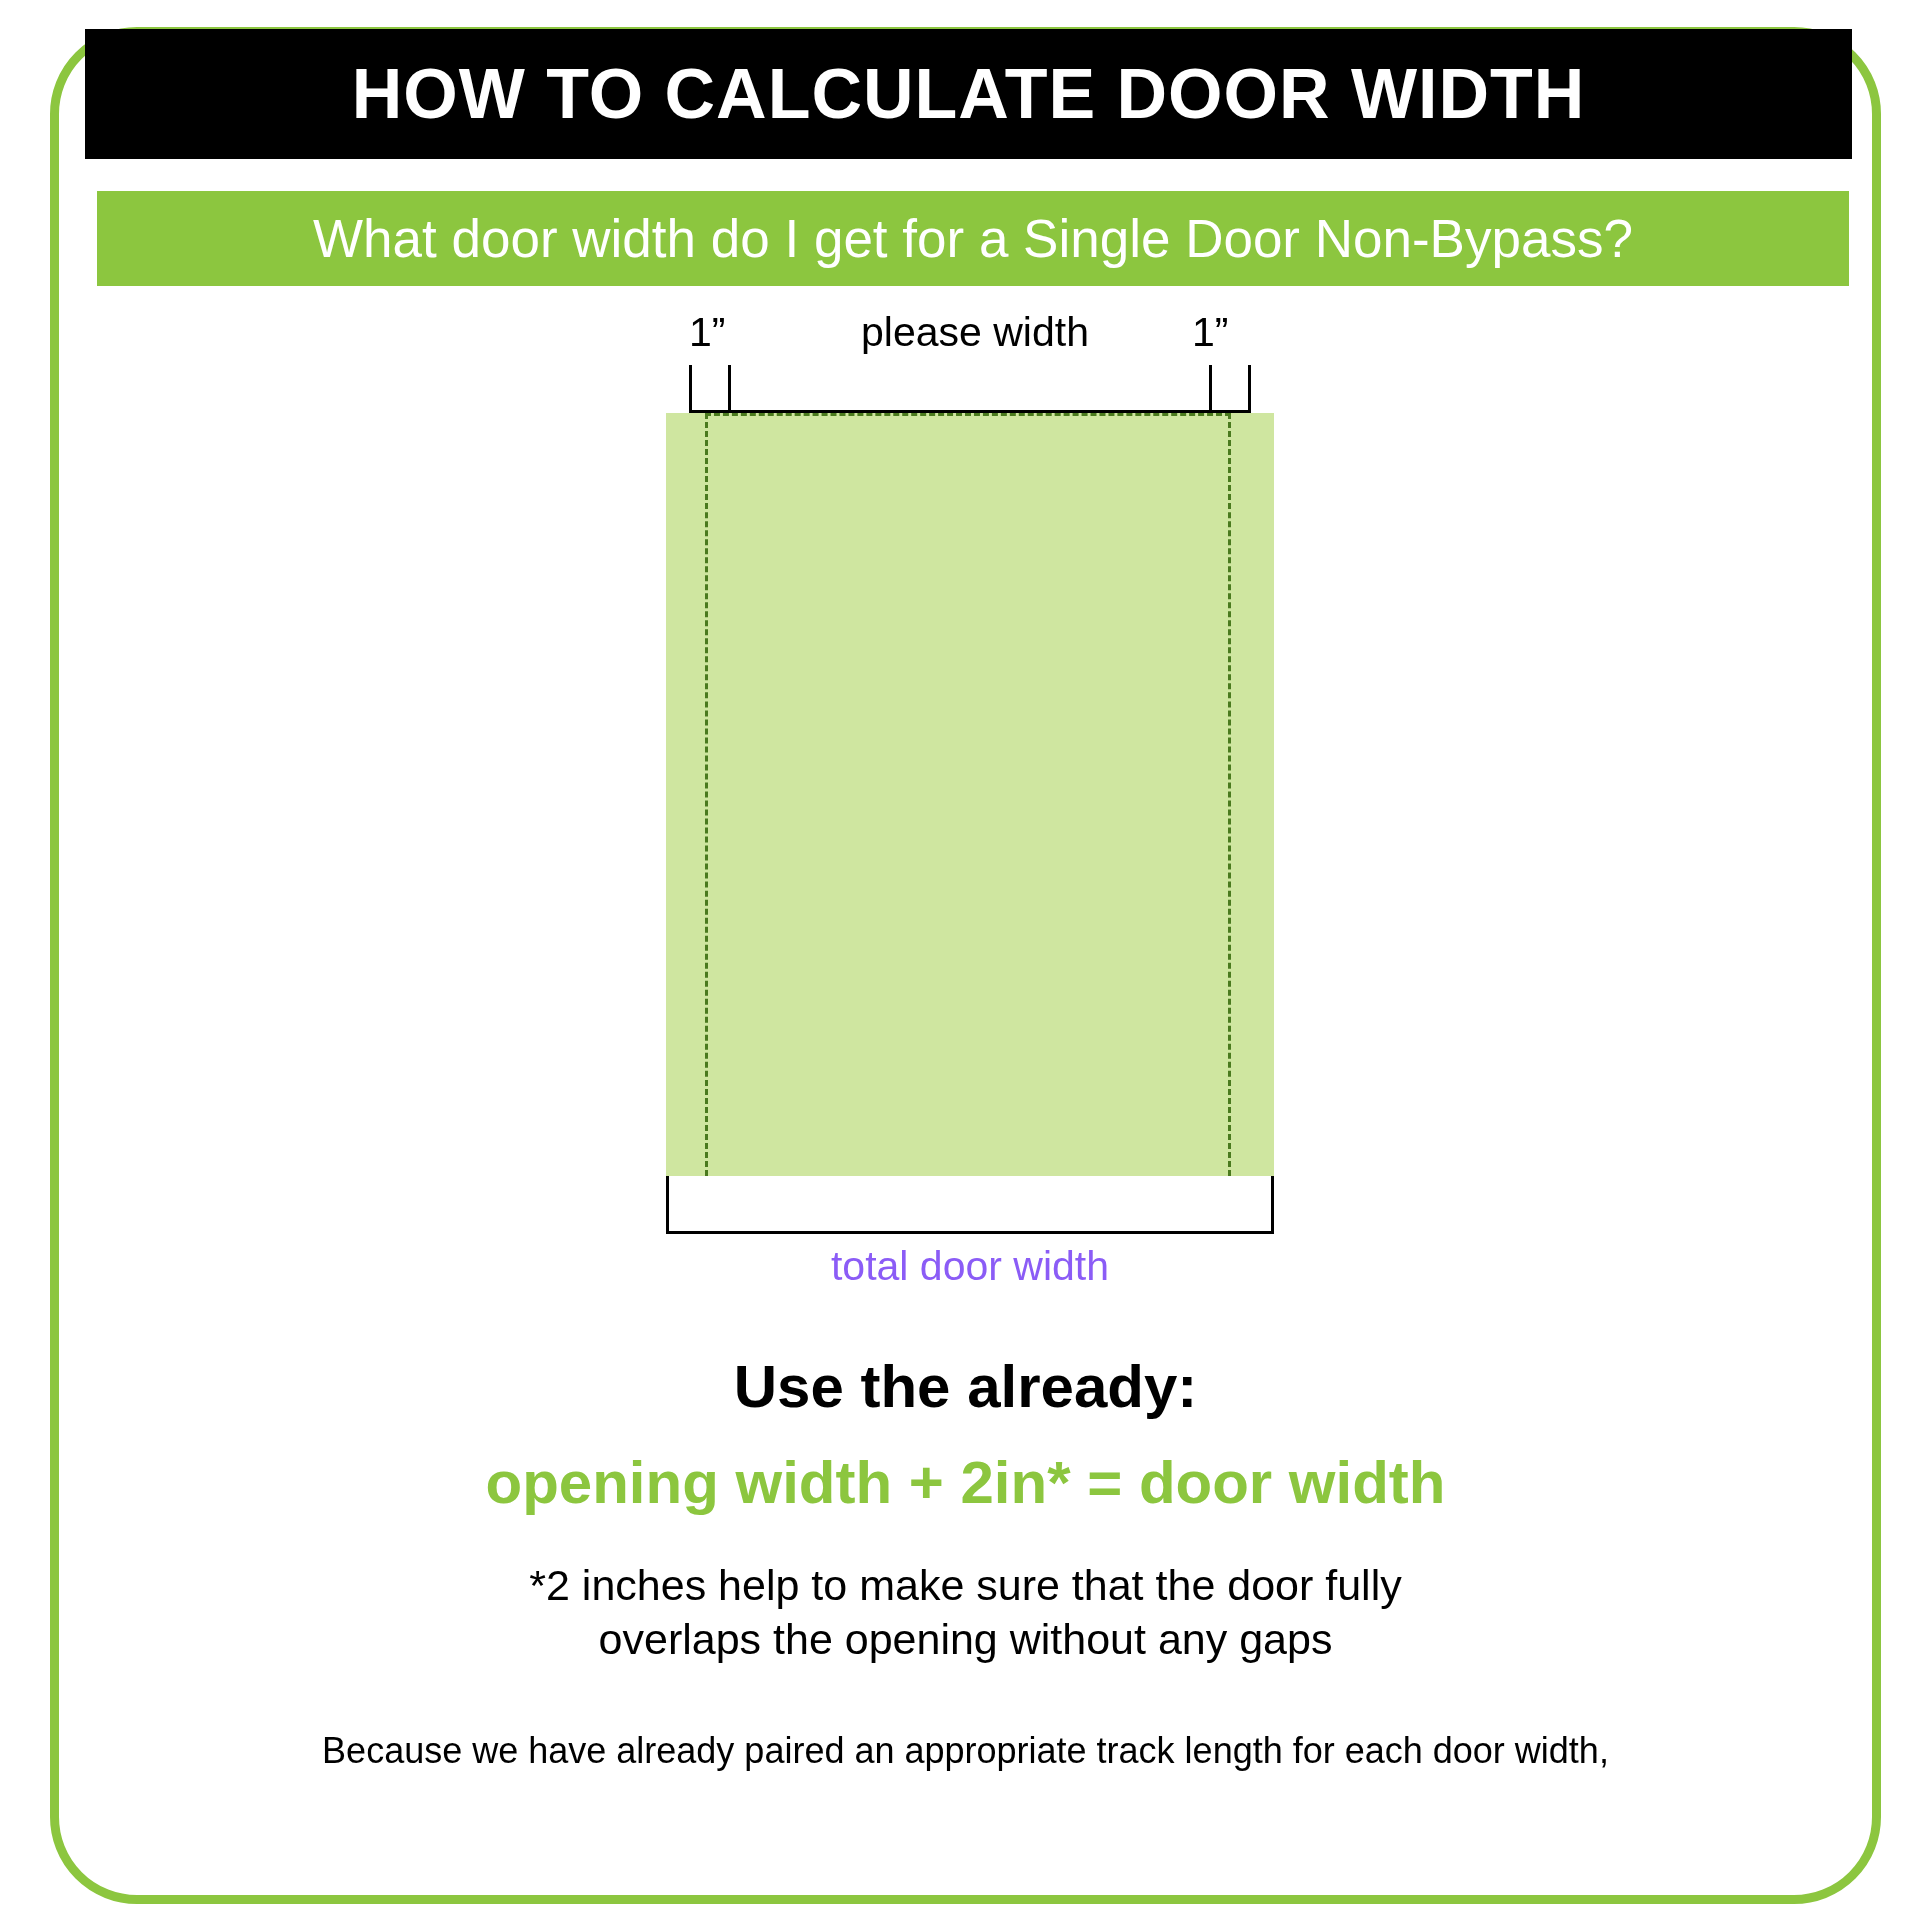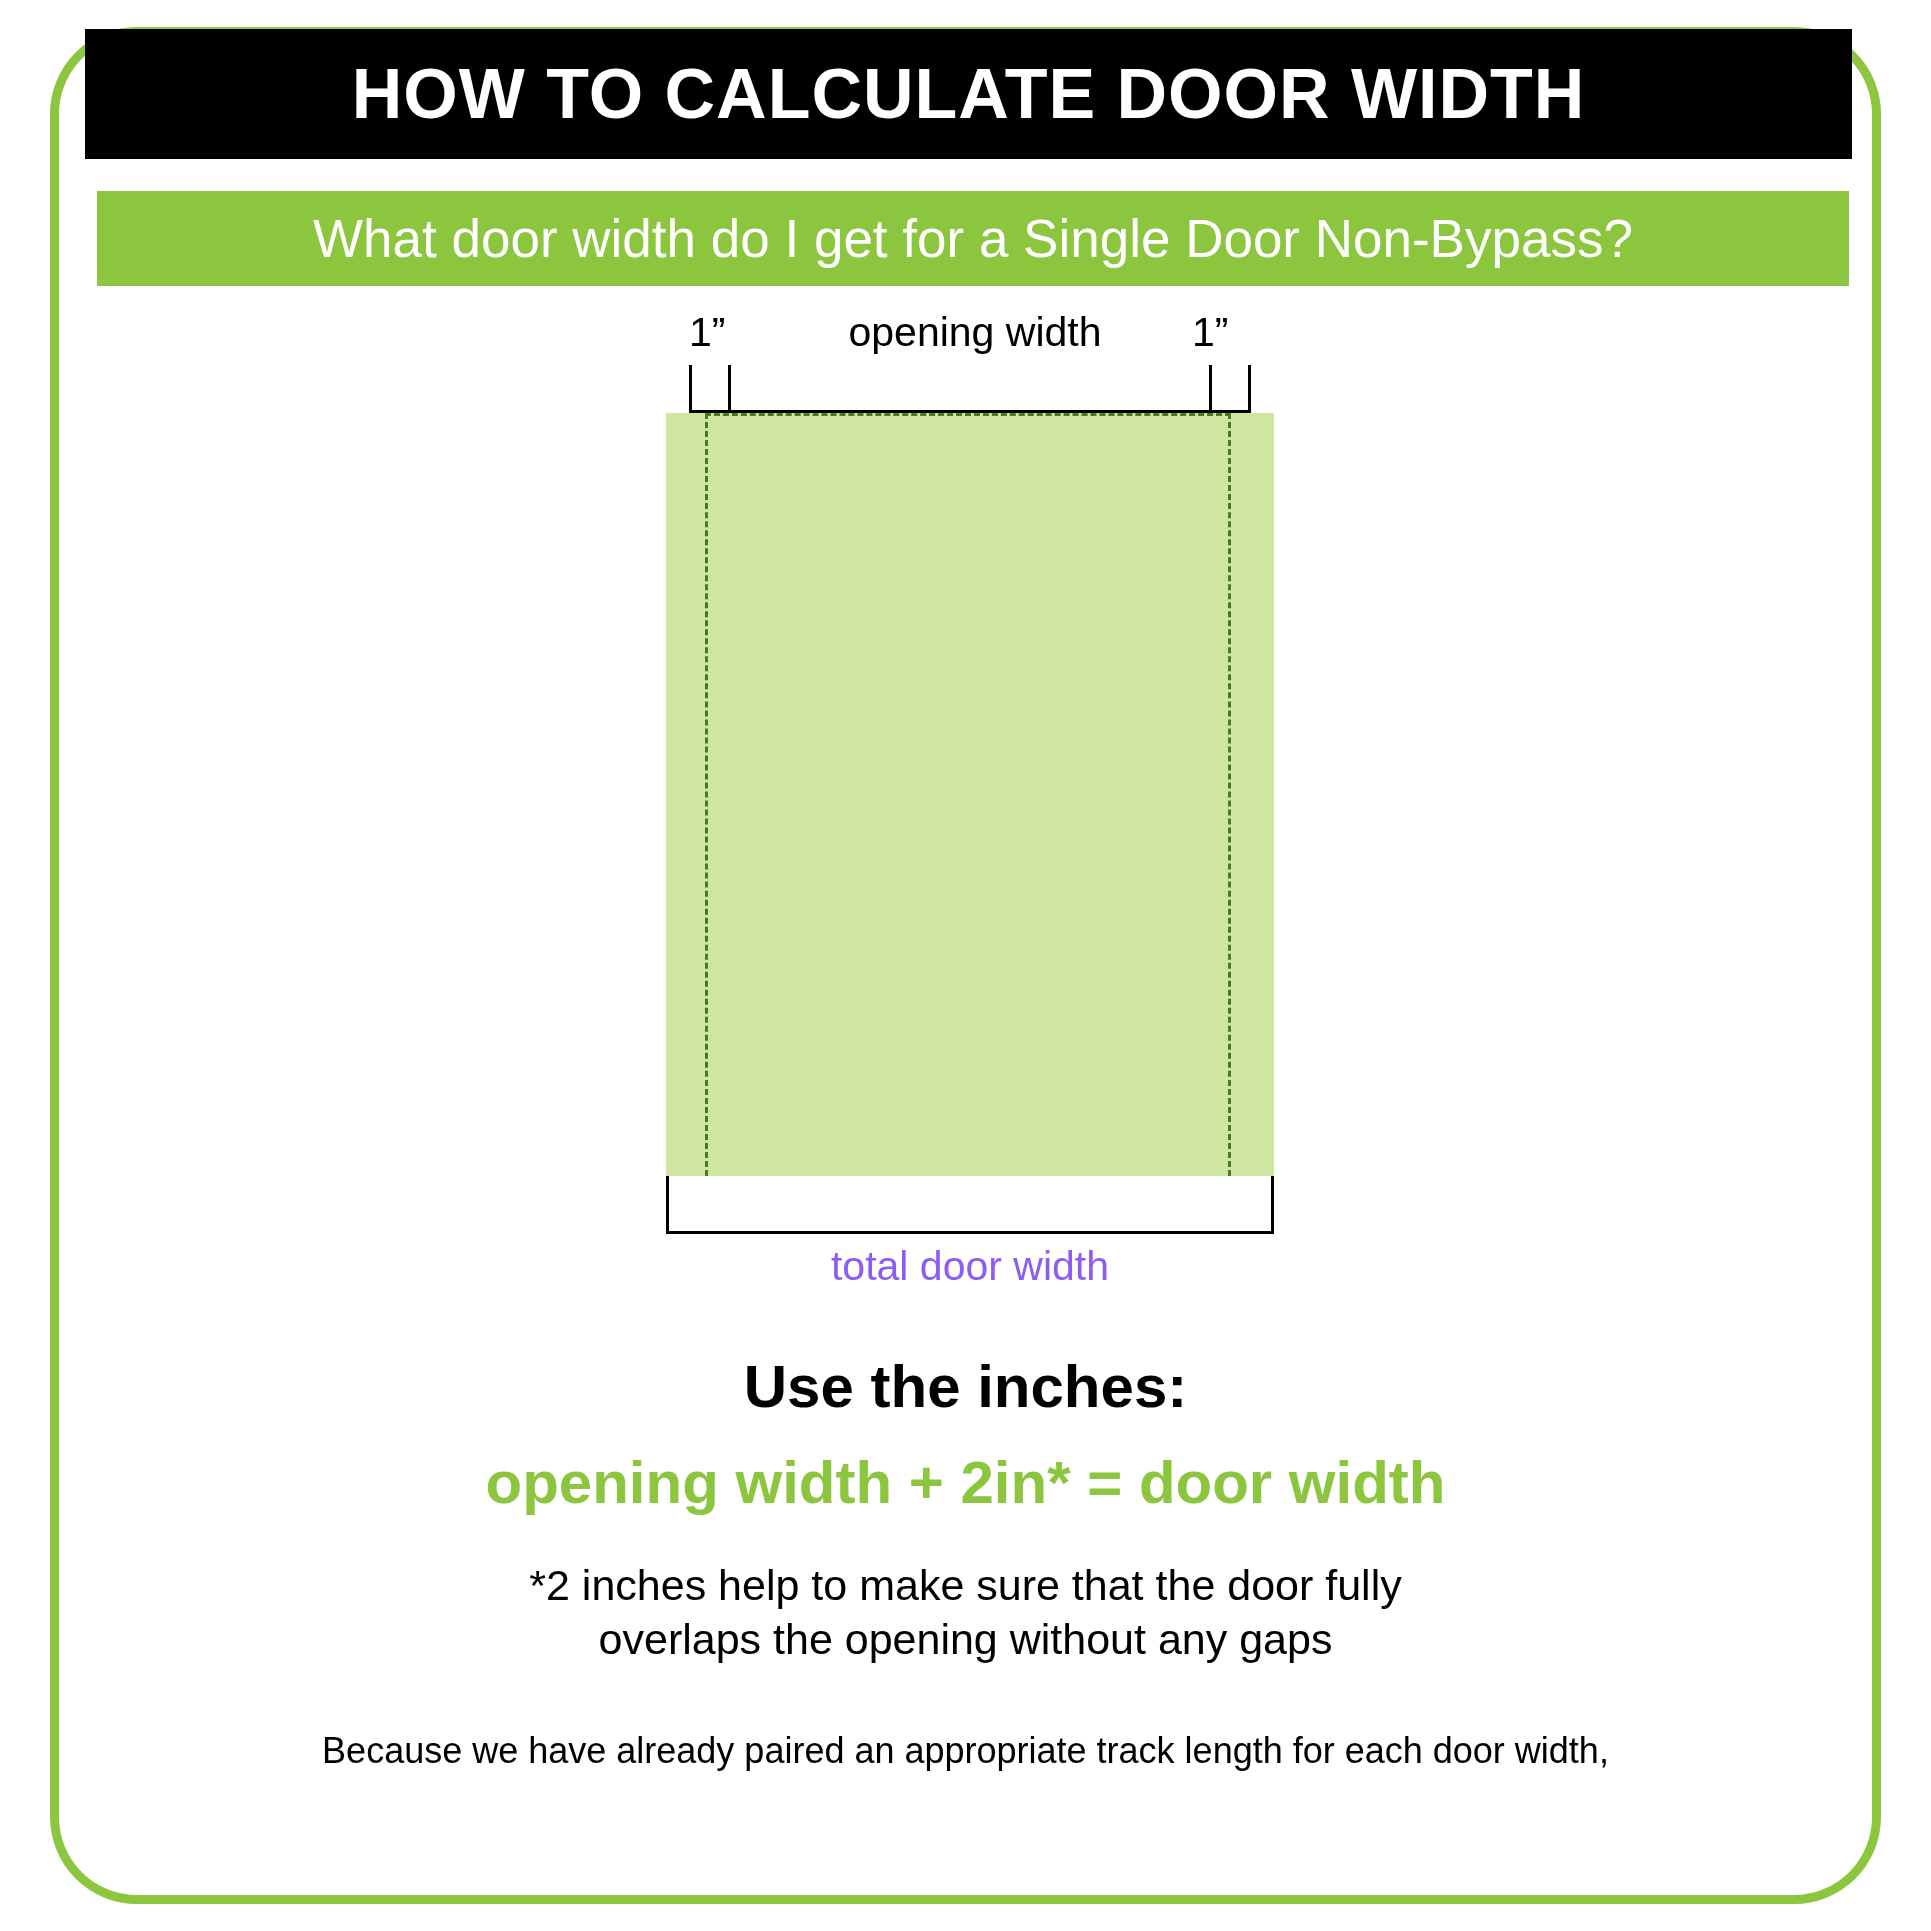--- a/index.html
+++ b/index.html
@@ -247,21 +247,21 @@
     <div class="title-text">HOW TO CALCULATE DOOR WIDTH</div>
   </div>
 
   <div class="subtitle-bar">
     <div class="subtitle-text">What door width do I get for a Single Door Non-Bypass?</div>
   </div>
 
   <div class="diagram">
 
     <div class="lbl-1in-left">1”</div>
-    <div class="lbl-opening">opening width</div>
+    <div class="lbl-opening">please width</div>
     <div class="lbl-1in-right">1”</div>
 
     <div class="bracket-top">
       <div class="tick l"></div>
       <div class="tick l2"></div>
       <div class="tick r2"></div>
       <div class="tick r"></div>
       <div class="hline"></div>
     </div>
 
@@ -270,21 +270,21 @@
 
     <div class="bracket-bottom">
       <div class="tick l"></div>
       <div class="tick r"></div>
       <div class="hline"></div>
     </div>
 
     <div class="lbl-total">total door width</div>
   </div>
 
-  <div class="formula-head">Use the inches:</div>
+  <div class="formula-head">Use the already:</div>
   <div class="formula-line">opening width + 2in* = door width</div>
 
   <div class="note">
     <div>*2 inches help to make sure that the door fully</div>
     <div>overlaps the opening without any gaps</div>
   </div>
 
   <div class="closing">
     <div>Because we have already paired an appropriate track length for each door width,</div>
   </div>

